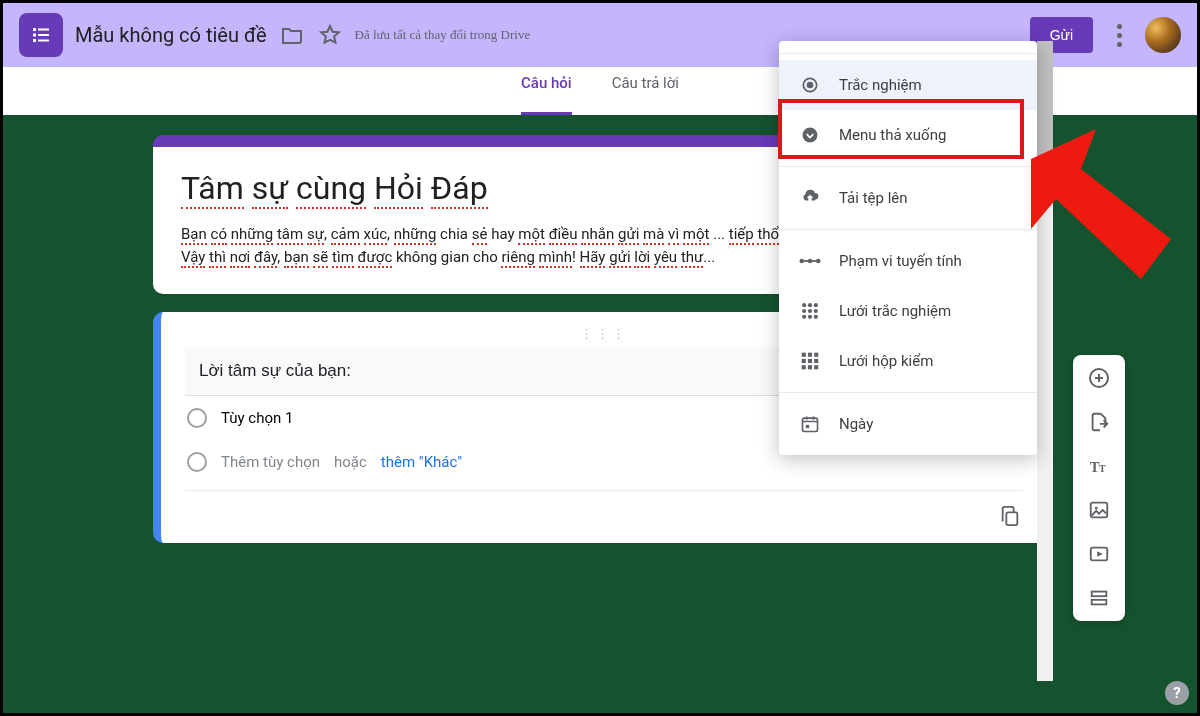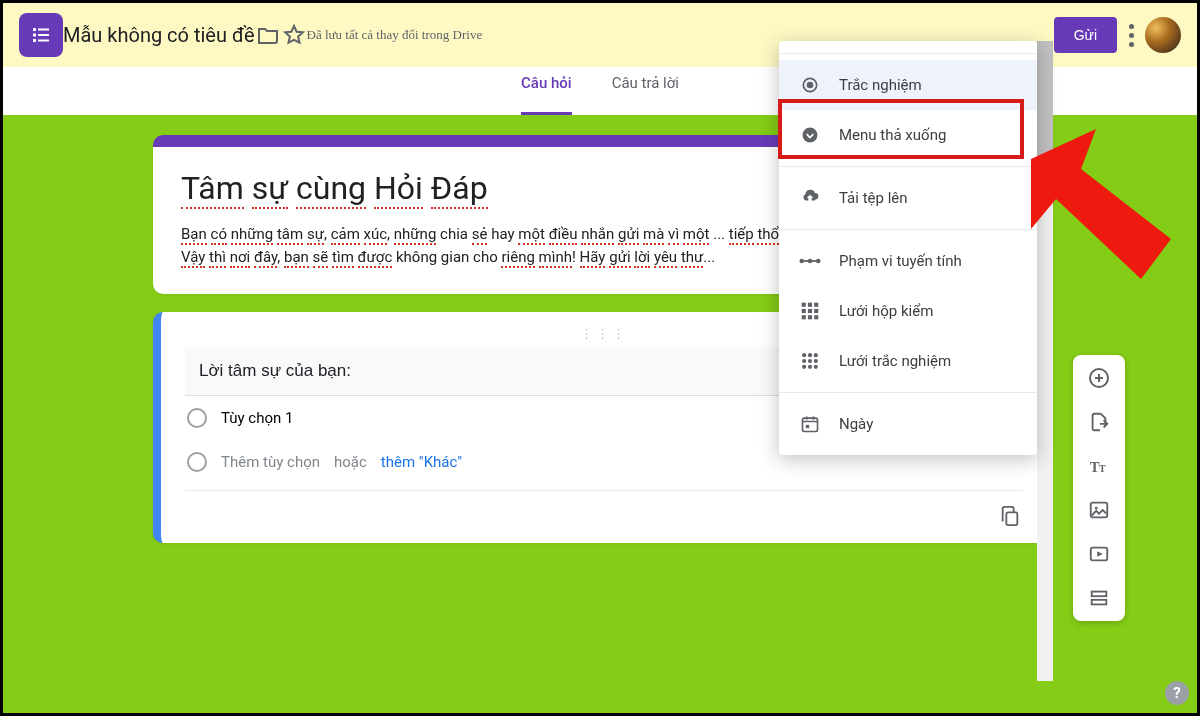--- a/index.html
+++ b/index.html
@@ -11,22 +11,22 @@
     overflow: hidden;
     position: relative;
     border: 3px solid #000;
   }
   
   .header {
     display: flex;
     align-items: center;
     padding: 8px 16px;
     height: 64px;
-    gap: 0;
-    background: #fef9c3;
+    gap: 12px;
+    background: #c4b5fd;
   }
   .logo {
     width: 44px; height: 44px;
     background: #673ab7;
     border-radius: 8px;
     display: flex; align-items: center; justify-content: center;
   }
   .logo svg { fill: #fff; }
   .form-title {
     font-size: 20px;
@@ -79,21 +79,21 @@
     border-bottom:3px solid transparent;
     cursor:pointer;
   }
   .tab.active {
     color:#673ab7;
     border-bottom-color:#673ab7;
     font-weight:500;
   }
   
   .canvas {
-    background:#84cc16;
+    background:#14532d;
     height: calc(716px - 64px - 48px - 6px);
     padding: 20px 150px 12px 150px;
     position:relative;
   }
   .card {
     background:#fff;
     border-radius:10px;
     box-shadow: 0 1px 3px rgba(0,0,0,0.08);
     margin-bottom: 18px;
     position:relative;
@@ -422,49 +422,49 @@
           <circle cx="12" cy="5" r="2.5"></circle>
           <rect x="14" y="4" width="5" height="2"></rect>
           <circle cx="21" cy="5" r="2.5"></circle>
         </svg>
       </div>
     <span>Phạm vi tuyến tính</span>
   </div>
   <div class="qtype-item">
     <div class="qicon">
         <svg width="20" height="20" viewBox="0 0 24 24" fill="#5f6368">
+          <circle cx="5" cy="5" r="2.5"></circle>
+          <circle cx="12" cy="5" r="2.5"></circle>
+          <circle cx="19" cy="5" r="2.5"></circle>
+          <circle cx="5" cy="12" r="2.5"></circle>
+          <circle cx="12" cy="12" r="2.5"></circle>
+          <circle cx="19" cy="12" r="2.5"></circle>
+          <circle cx="5" cy="19" r="2.5"></circle>
+          <circle cx="12" cy="19" r="2.5"></circle>
+          <circle cx="19" cy="19" r="2.5"></circle>
+        </svg>
+      </div>
+    <span>Lưới trắc nghiệm</span>
+  </div>
+  <div class="qtype-item">
+    <div class="qicon">
+        <svg width="20" height="20" viewBox="0 0 24 24" fill="#5f6368">
           <rect x="2" y="2" width="5" height="5"></rect>
           <rect x="9.5" y="2" width="5" height="5"></rect>
           <rect x="17" y="2" width="5" height="5"></rect>
           <rect x="2" y="9.5" width="5" height="5"></rect>
           <rect x="9.5" y="9.5" width="5" height="5"></rect>
           <rect x="17" y="9.5" width="5" height="5"></rect>
           <rect x="2" y="17" width="5" height="5"></rect>
           <rect x="9.5" y="17" width="5" height="5"></rect>
           <rect x="17" y="17" width="5" height="5"></rect>
         </svg>
       </div>
     <span>Lưới hộp kiểm</span>
   </div>
-  <div class="qtype-item">
-    <div class="qicon">
-        <svg width="20" height="20" viewBox="0 0 24 24" fill="#5f6368">
-          <circle cx="5" cy="5" r="2.5"></circle>
-          <circle cx="12" cy="5" r="2.5"></circle>
-          <circle cx="19" cy="5" r="2.5"></circle>
-          <circle cx="5" cy="12" r="2.5"></circle>
-          <circle cx="12" cy="12" r="2.5"></circle>
-          <circle cx="19" cy="12" r="2.5"></circle>
-          <circle cx="5" cy="19" r="2.5"></circle>
-          <circle cx="12" cy="19" r="2.5"></circle>
-          <circle cx="19" cy="19" r="2.5"></circle>
-        </svg>
-      </div>
-    <span>Lưới trắc nghiệm</span>
-  </div>
   <div class="qtype-sep"></div>
   <div class="qtype-item">
     <div class="qicon">
         <svg width="20" height="20" viewBox="0 0 24 24" fill="none" stroke="#5f6368" stroke-width="2">
           <rect x="3" y="5" width="18" height="16" rx="2"></rect>
           <path d="M3 9h18M8 3v4M16 3v4"></path>
           <rect x="7" y="13" width="4" height="4" fill="#5f6368" stroke="none"></rect>
         </svg>
       </div>
     <span>Ngày</span>

